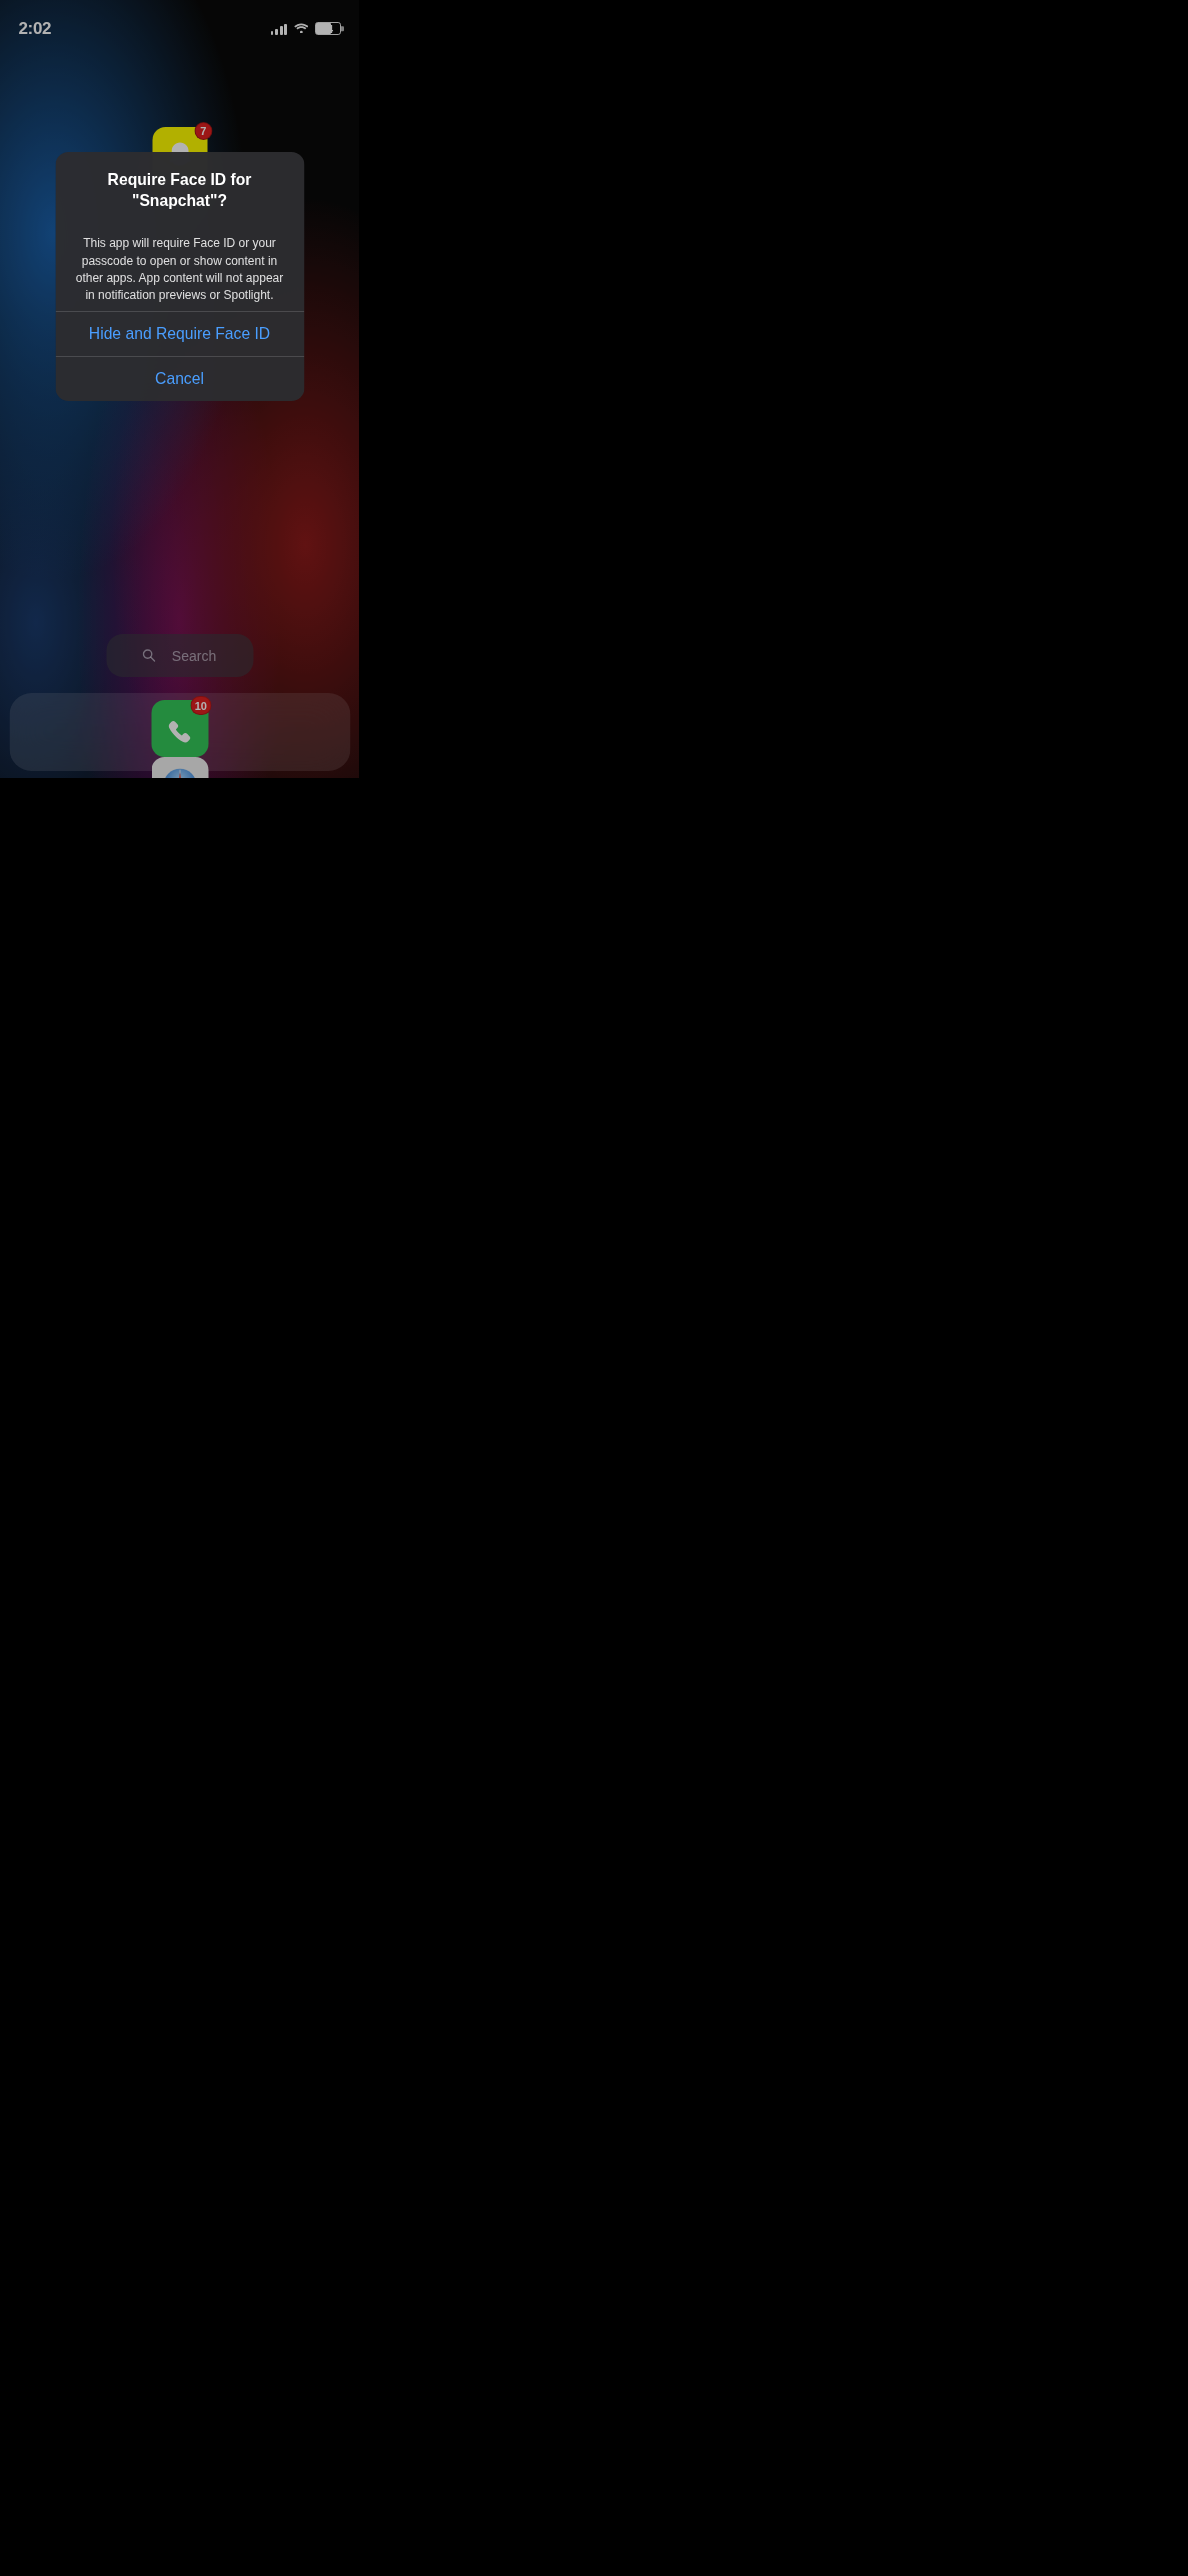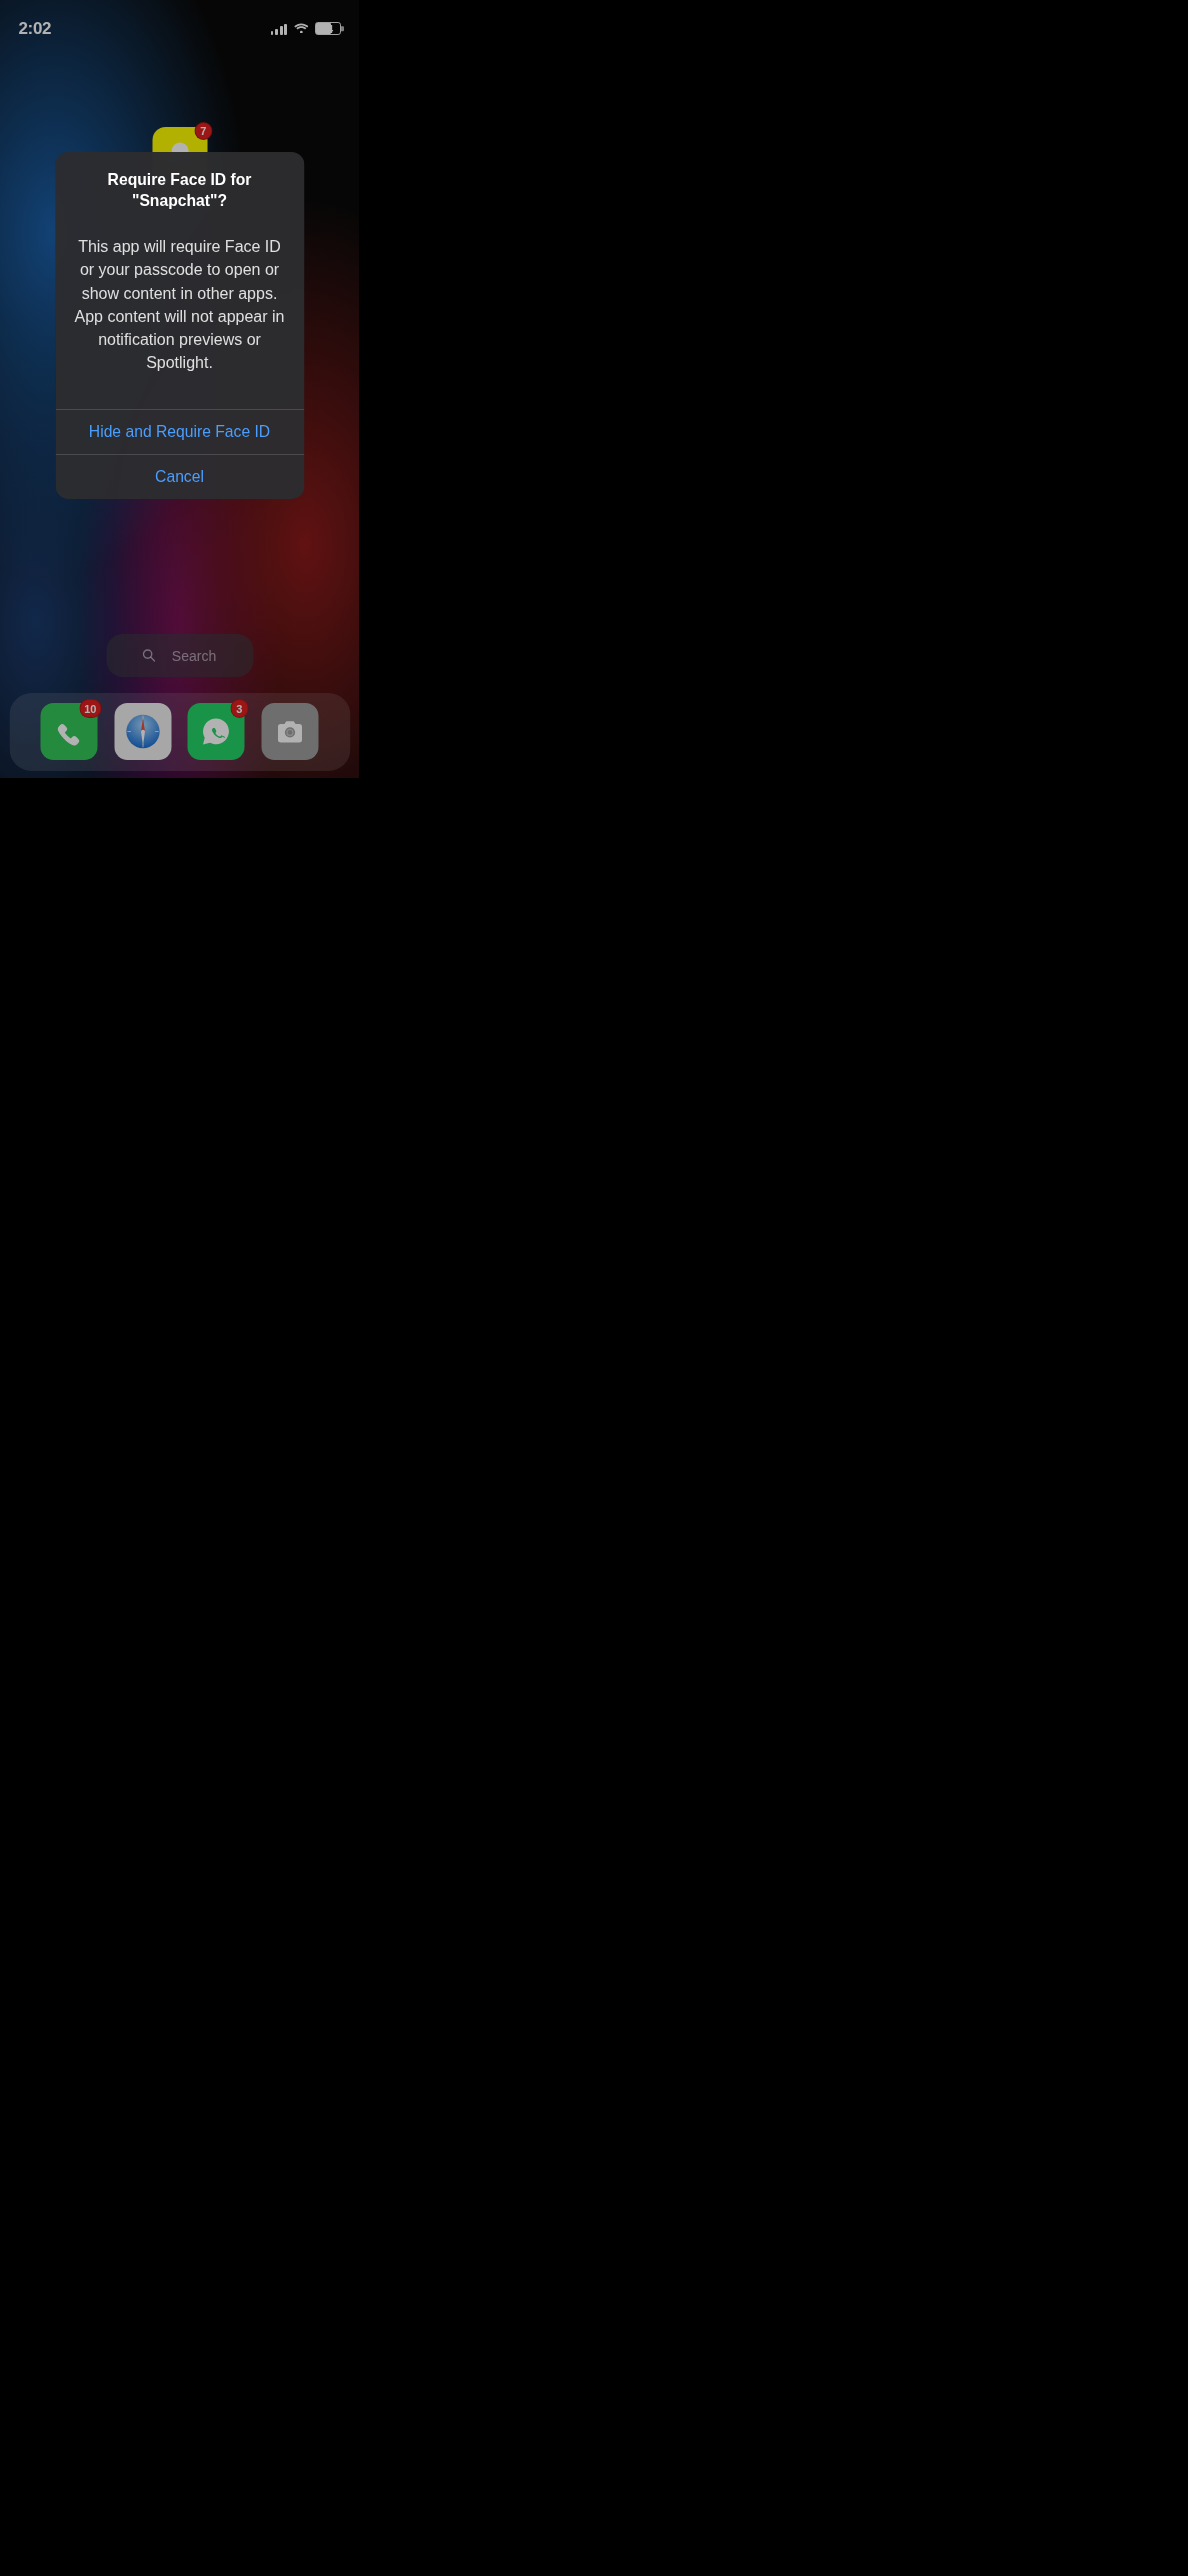--- a/index.html
+++ b/index.html
@@ -186,25 +186,25 @@
 
     .dialog-title {
       font-size: 15.7px;
       font-weight: 700;
       color: #fff;
       line-height: 1.3;
       margin-bottom: 24px;
     }
 
     .dialog-message {
-      font-size: 16px;
+      font-size: 12px;
       font-weight: 400;
       color: rgba(255,255,255,0.85);
       line-height: 1.45;
-      margin-bottom: 35px;
+      margin-bottom: 6px;
     }
 
     
     .search-bar {
       position: absolute;
       bottom: 101px;
       left: 50%;
       transform: translateX(-50%);
       width: 147px;
       height: 43px;
@@ -231,20 +231,21 @@
       width: 341px;
       height: 78px;
       background: rgba(255,255,255,0.12);
       border-radius: 22px;
       backdrop-filter: blur(18.4px);
       display: flex;
       align-items: center;
       justify-content: space-evenly;
       padding: 7.4px 14.7px;
       z-index: 50;
+      flex-direction: column;
     }
 
     .dock-icon {
       width: 57px;
       height: 57px;
       border-radius: 13px;
       display: flex;
       align-items: center;
       justify-content: center;
       position: relative;

